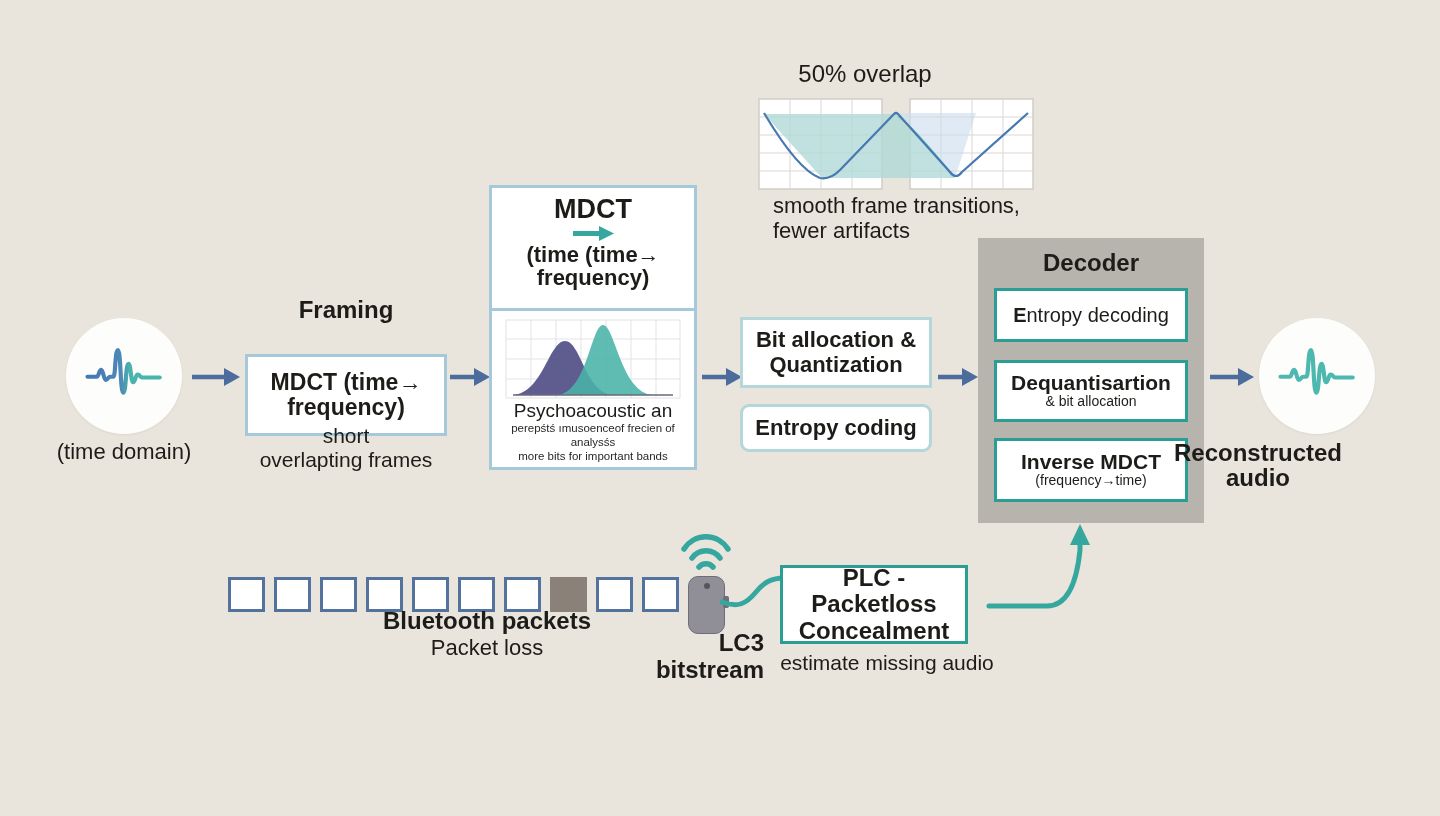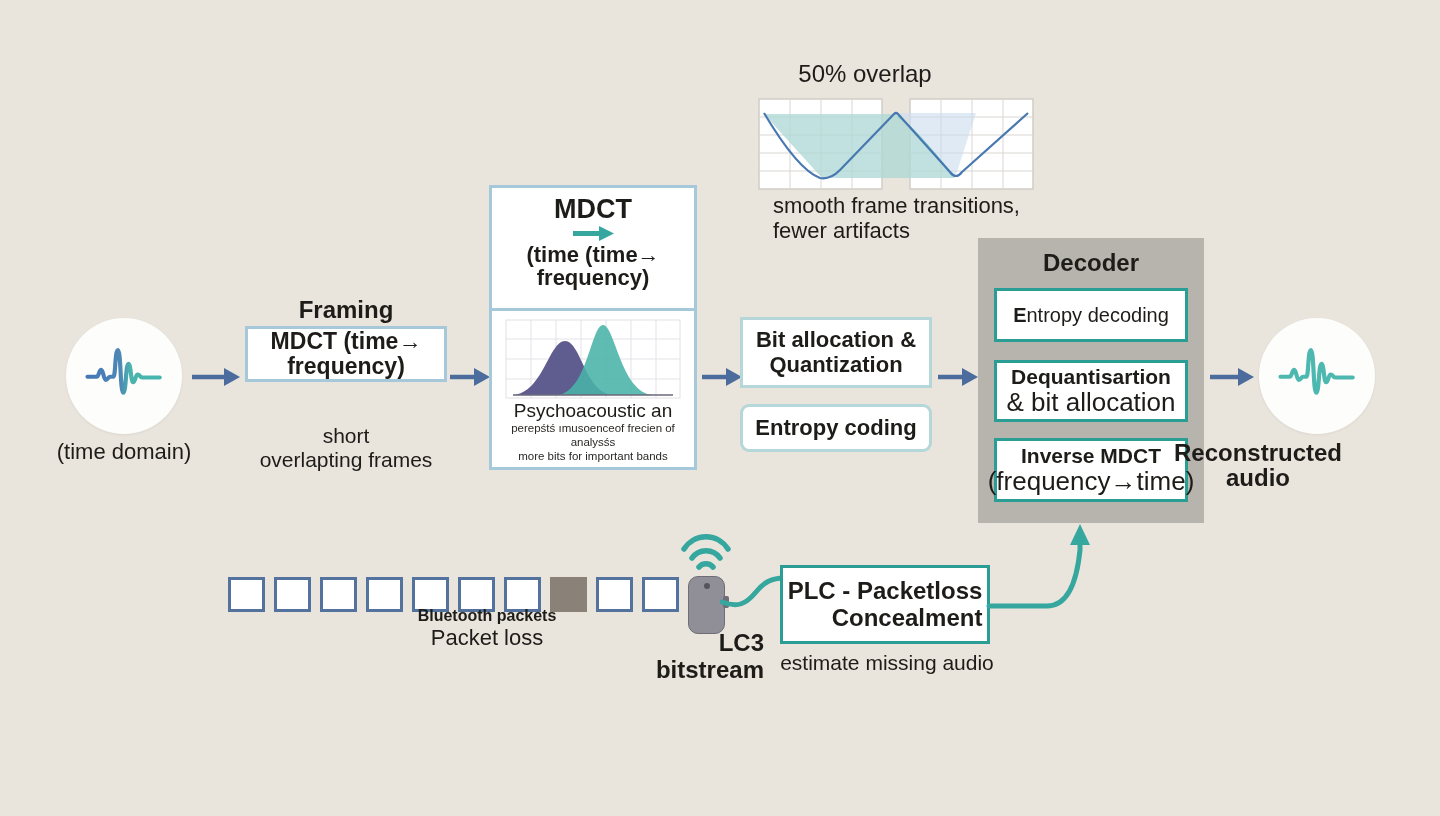--- a/index.html
+++ b/index.html
@@ -27,21 +27,21 @@
   }
   .input-circle { left:66px; top:318px; }
   .input-labels { left:28px; top:440px; width:192px; }
   .recon-circle { left:1259px; top:318px; }
   .recon-labels { left:1172px; top:440px; width:172px; }
   .node-title { font-size:24px; font-weight:bold; line-height:1.05; }
   .node-sub { font-size:22px; line-height:1.1; }
 
   .framing-heading { left:245px; top:296px; width:202px; font-size:24px; font-weight:bold; text-align:center; }
   .framing-box {
-    left:245px; top:326px; width:202px; height:56px; background:#fff;
+    left:245px; top:354px; width:202px; height:82px; background:#fff;
     border:3px solid #a5c9da; display:flex; align-items:center; justify-content:center;
   }
   .framing-box .lbl { font-size:23px; font-weight:bold; line-height:1.1; text-align:center; padding:0 6px; }
   .framing-caption { left:245px; top:424px; width:202px; font-size:21px; line-height:1.15; text-align:center; }
 
   .mdct-box {
     left:489px; top:185px; width:208px; height:285px; background:#fff;
     border:3px solid #a5c9da;
   }
   .mdct-top { height:123px; border-bottom:3px solid #a5c9da; text-align:center; padding-top:6px; }
@@ -64,44 +64,44 @@
   .dec-step {
     position:absolute; left:16px; width:194px; background:#fff; border:3px solid #2a9d94;
     display:flex; flex-direction:column; align-items:center; justify-content:center; text-align:center;
   }
   .dec-step1 { top:50px;  height:54px; }
   .dec-step2 { top:122px; height:62px; }
   .dec-step3 { top:200px; height:64px; }
   .dec-step .lbl  { font-size:20px; line-height:1.1; display:block; width:100%; }
   .dec-step1 .lbl::first-letter { font-weight:bold; }
   .dec-step .lbl-b { font-size:21px; font-weight:bold; line-height:1.05; }
-  .dec-step .lbl-s { font-size:26px; line-height:1.1; }
+  .dec-step .lbl-s { font-size:14px; line-height:1.1; }
 
   
   .packets-row { left:228px; top:577px; display:flex; gap:9px; }
   .packet { width:37px; height:35px; background:#fff; border:3px solid #54729e; }
   .packet.lost { background:#8a8278; border-color:#8a8278; }
   .packets-labels { left:327px; top:607px; width:320px; }
-  .packets-labels .l1 { font-size:16px; font-weight:bold; }
+  .packets-labels .l1 { font-size:24px; font-weight:bold; }
   .packets-labels .l2 { font-size:22px; }
 
   .wifi-svg { left:671px; top:527px; }
   .phone {
     left:688px; top:576px; width:37px; height:58px; background:#908e97;
     border:1.5px solid #6f6d77; border-radius:10px;
   }
   .phone::after { content:""; position:absolute; left:50%; top:6px; width:6px; height:6px;
     margin-left:-3px; border-radius:50%; background:#55535c; }
   .phone-nub { left:723px; top:596px; width:6px; height:12px; background:#6f6d77; border-radius:2px; }
   .lc3-labels { left:640px; top:630px; width:124px; }
   .lc3-labels div { font-size:24px; font-weight:bold; line-height:1.12;text-align:right; }
 
   .plc-box {
-    left:780px; top:565px; width:210px; height:79px; background:#fff; border:3.5px solid #2a9d94;
-    display:flex; align-items:center; justify-content:center; text-align:right;
+    left:780px; top:565px; width:188px; height:79px; background:#fff; border:3.5px solid #2a9d94;
+    display:flex; align-items:center; justify-content:center; text-align:center;
   }
   .plc-box .lbl { font-size:24px; font-weight:bold; line-height:1.1; }
   .plc-caption { left:776px; top:651px; width:222px; font-size:21px; text-align:center; }
 
   svg { display:block; }
 </style>
 </head>
 <body>
 
 <div class="stage">

